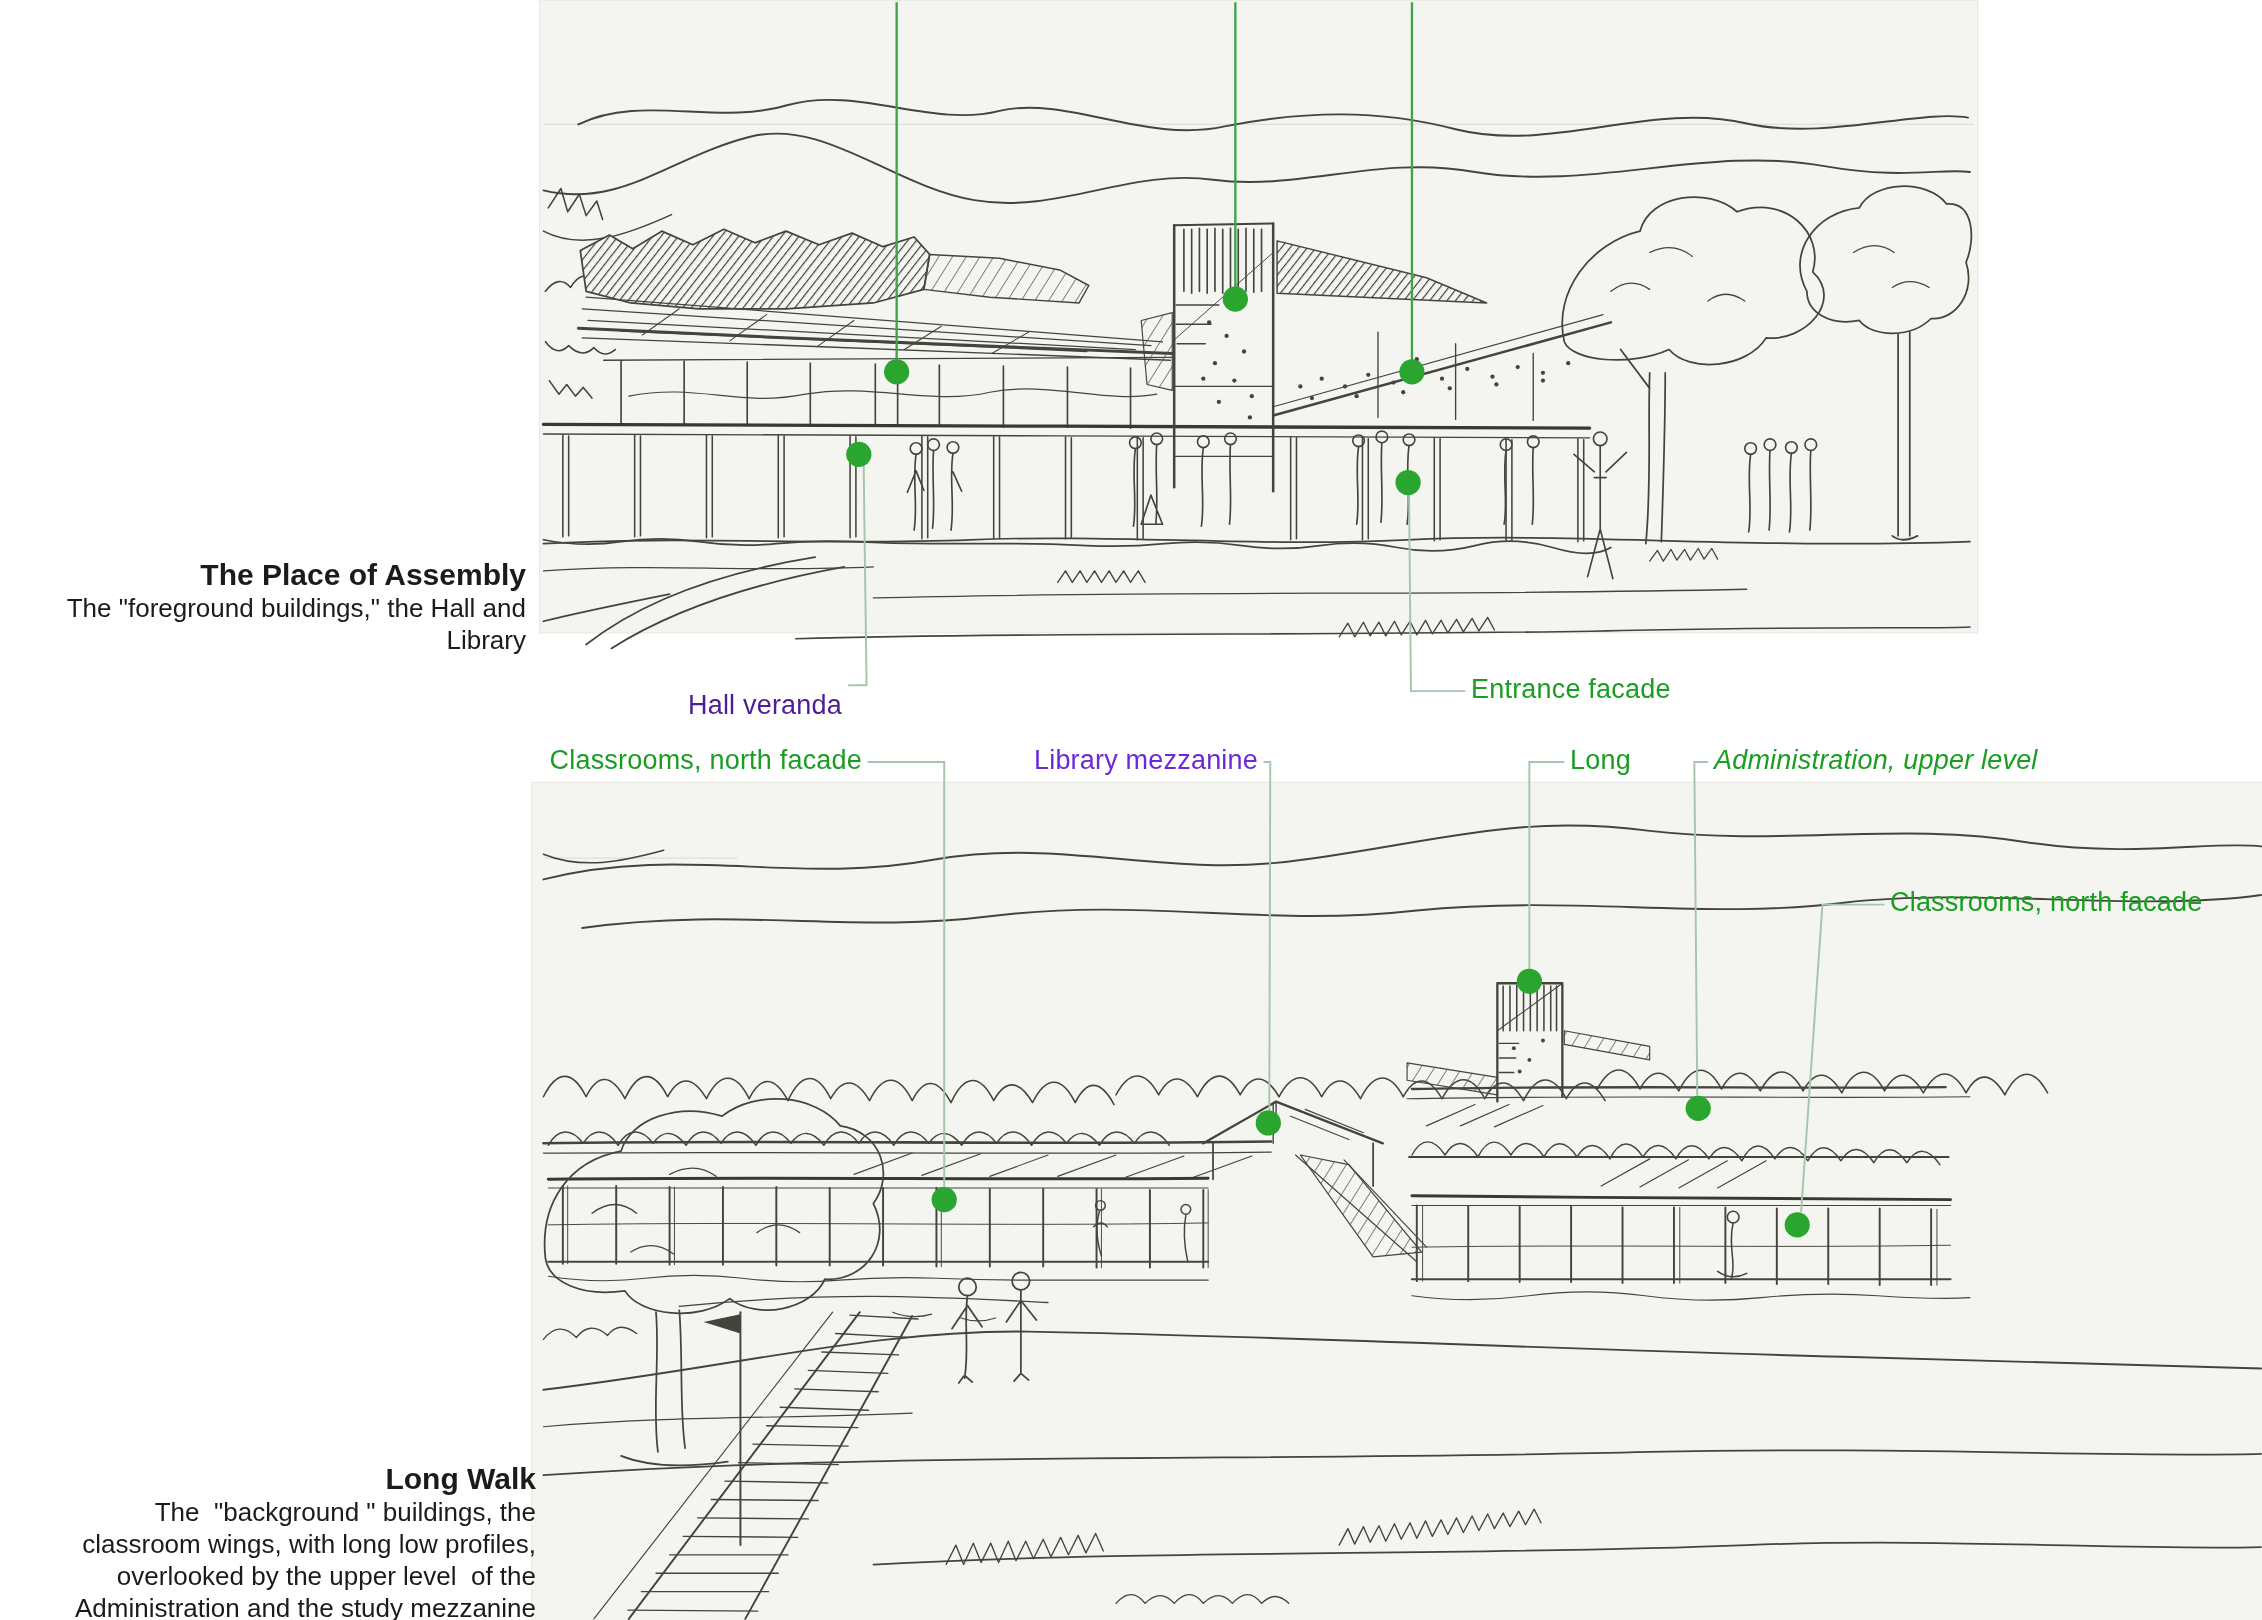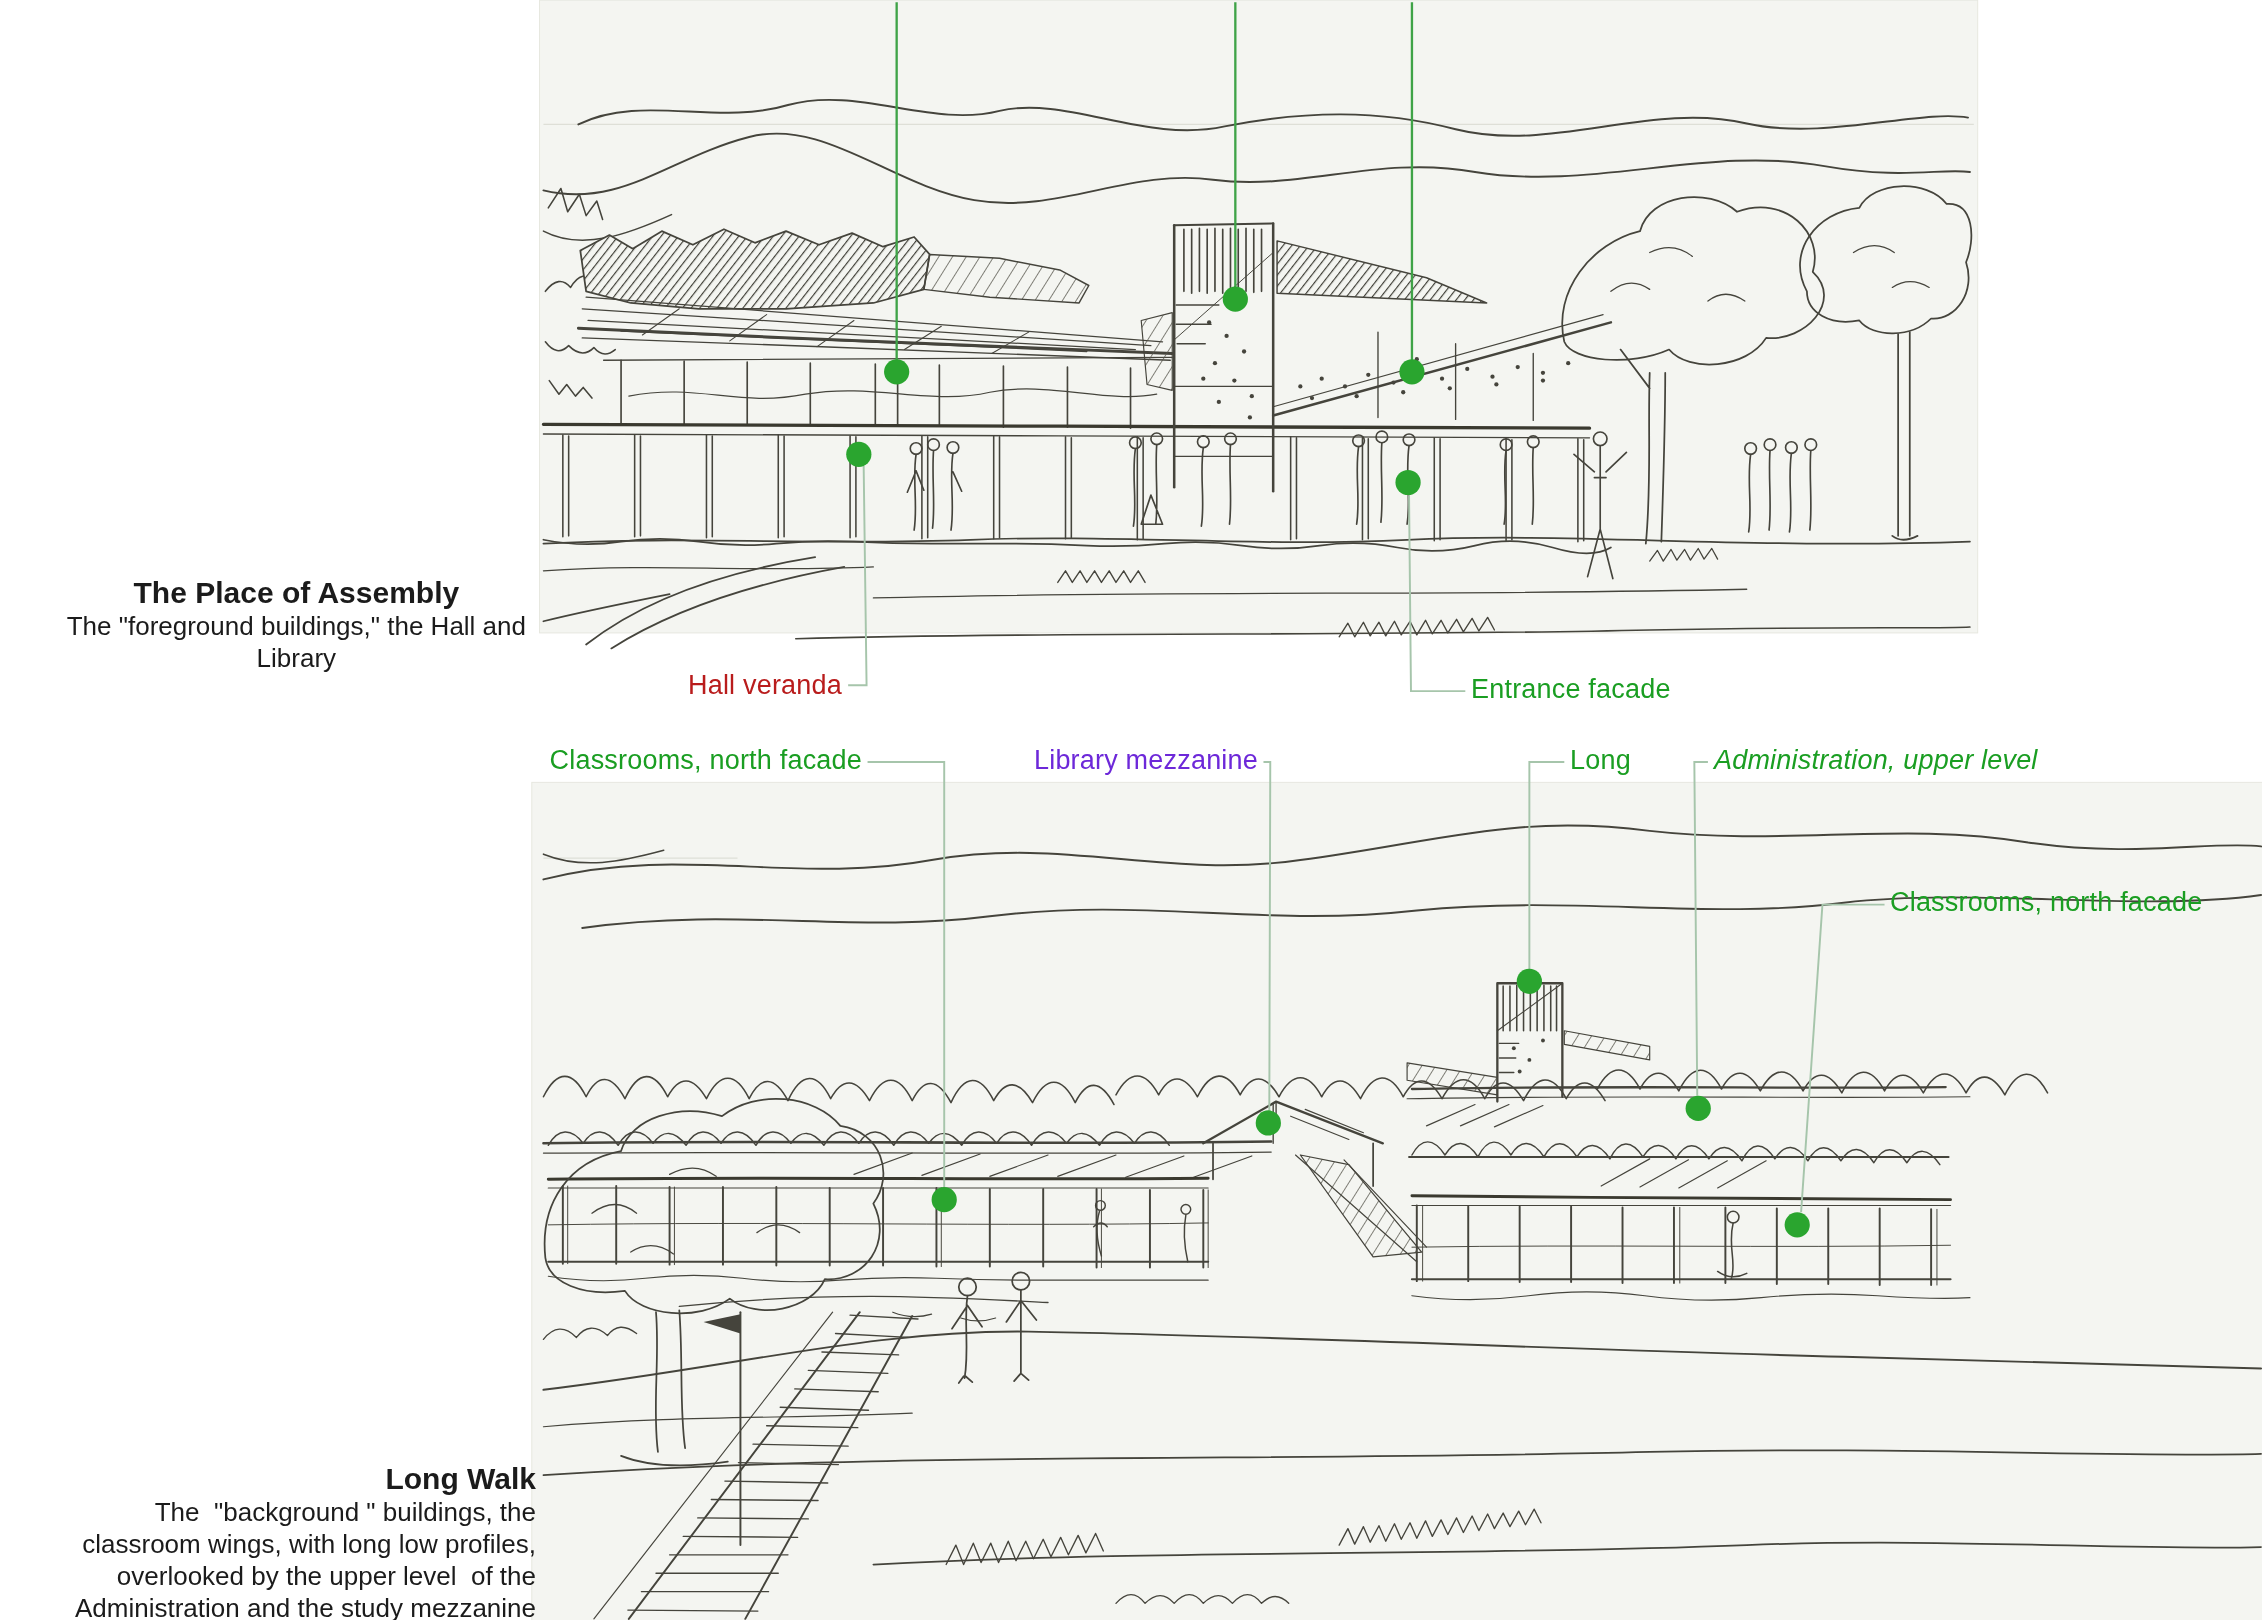--- a/index.html
+++ b/index.html
@@ -5,21 +5,21 @@
   html,body{margin:0;padding:0;background:#ffffff;}
   #stage{position:relative;width:2263px;height:1621px;overflow:hidden;background:#ffffff;
          font-family:"Liberation Sans", sans-serif;}
   #sketch-art, #annotation-overlay{position:absolute;left:0;top:0;}
   #annotation-overlay{z-index:5;}
   #annotation-labels{position:absolute;left:0;top:0;width:100%;height:100%;z-index:6;pointer-events:none;}
   .ann-label{position:absolute;transform:translateY(-54%);font-size:27px;white-space:nowrap;letter-spacing:0.2px;}
   .caption{position:absolute;text-align:right;color:#1b1b1b;z-index:7;}
   .cap-title{font-size:30px;font-weight:bold;line-height:35px;}
   .cap-sub{font-size:26px;line-height:32px;white-space:pre-wrap;}
-  #caption-assembly{top:575px;right:1737px;text-align:center;}
+  #caption-assembly{top:557px;right:1737px;}
   #caption-longwalk{top:1461px;right:1727px;}
 </style>
 </head>
 <body>
 
 <div id="stage">
 
 <svg id="sketch-art" width="2263" height="1621" viewBox="0 0 2332 1670">
   <defs>
     <pattern id="hD" width="7" height="7" patternUnits="userSpaceOnUse" patternTransform="rotate(38)">
@@ -310,21 +310,21 @@
       <circle cx="1307" cy="1157" r="13" fill="#2aa52f"></circle>
       <polyline points="1612,785 1576,785 1576,999" fill="none" stroke="#a6c5ab" stroke-width="2"></polyline>
       <circle cx="1576" cy="1011" r="13" fill="#2aa52f"></circle>
       <polyline points="1760,785 1746,785 1749,1129" fill="none" stroke="#a6c5ab" stroke-width="2"></polyline>
       <circle cx="1750" cy="1142" r="13" fill="#2aa52f"></circle>
       <polyline points="1942,932 1878,932 1856,1249" fill="none" stroke="#a6c5ab" stroke-width="2"></polyline>
       <circle cx="1852" cy="1262" r="13" fill="#2aa52f"></circle>
     </svg>
 
 <div id="annotation-labels">
-      <div class="ann-label" style="top: 687px; right: 1421px; color: #b91c1c;">Hall veranda</div>
+      <div class="ann-label" style="top: 707px; right: 1421px; color: #4c1d95;">Hall veranda</div>
       <div class="ann-label" style="top: 691px; left: 1471px; color: rgb(26, 158, 34);">Entrance facade</div>
       <div class="ann-label" style="top: 762px; right: 1401px; color: rgb(26, 158, 34);">Classrooms, north facade</div>
       <div class="ann-label" style="top: 762px; right: 1005px; color: #6d28d9;">Library mezzanine</div>
       <div class="ann-label" style="top: 762px; left: 1570px; color: rgb(26, 158, 34);">Long</div>
       <div class="ann-label" style="top: 762px; left: 1714px; color: rgb(26, 158, 34); font-style: italic;">Administration, upper level</div>
       <div class="ann-label" style="top: 904px; left: 1890px; color: rgb(26, 158, 34);">Classrooms, north facade</div>
     </div>
 
 <div class="caption" id="caption-assembly">
   <div class="cap-title">The Place of Assembly</div>

